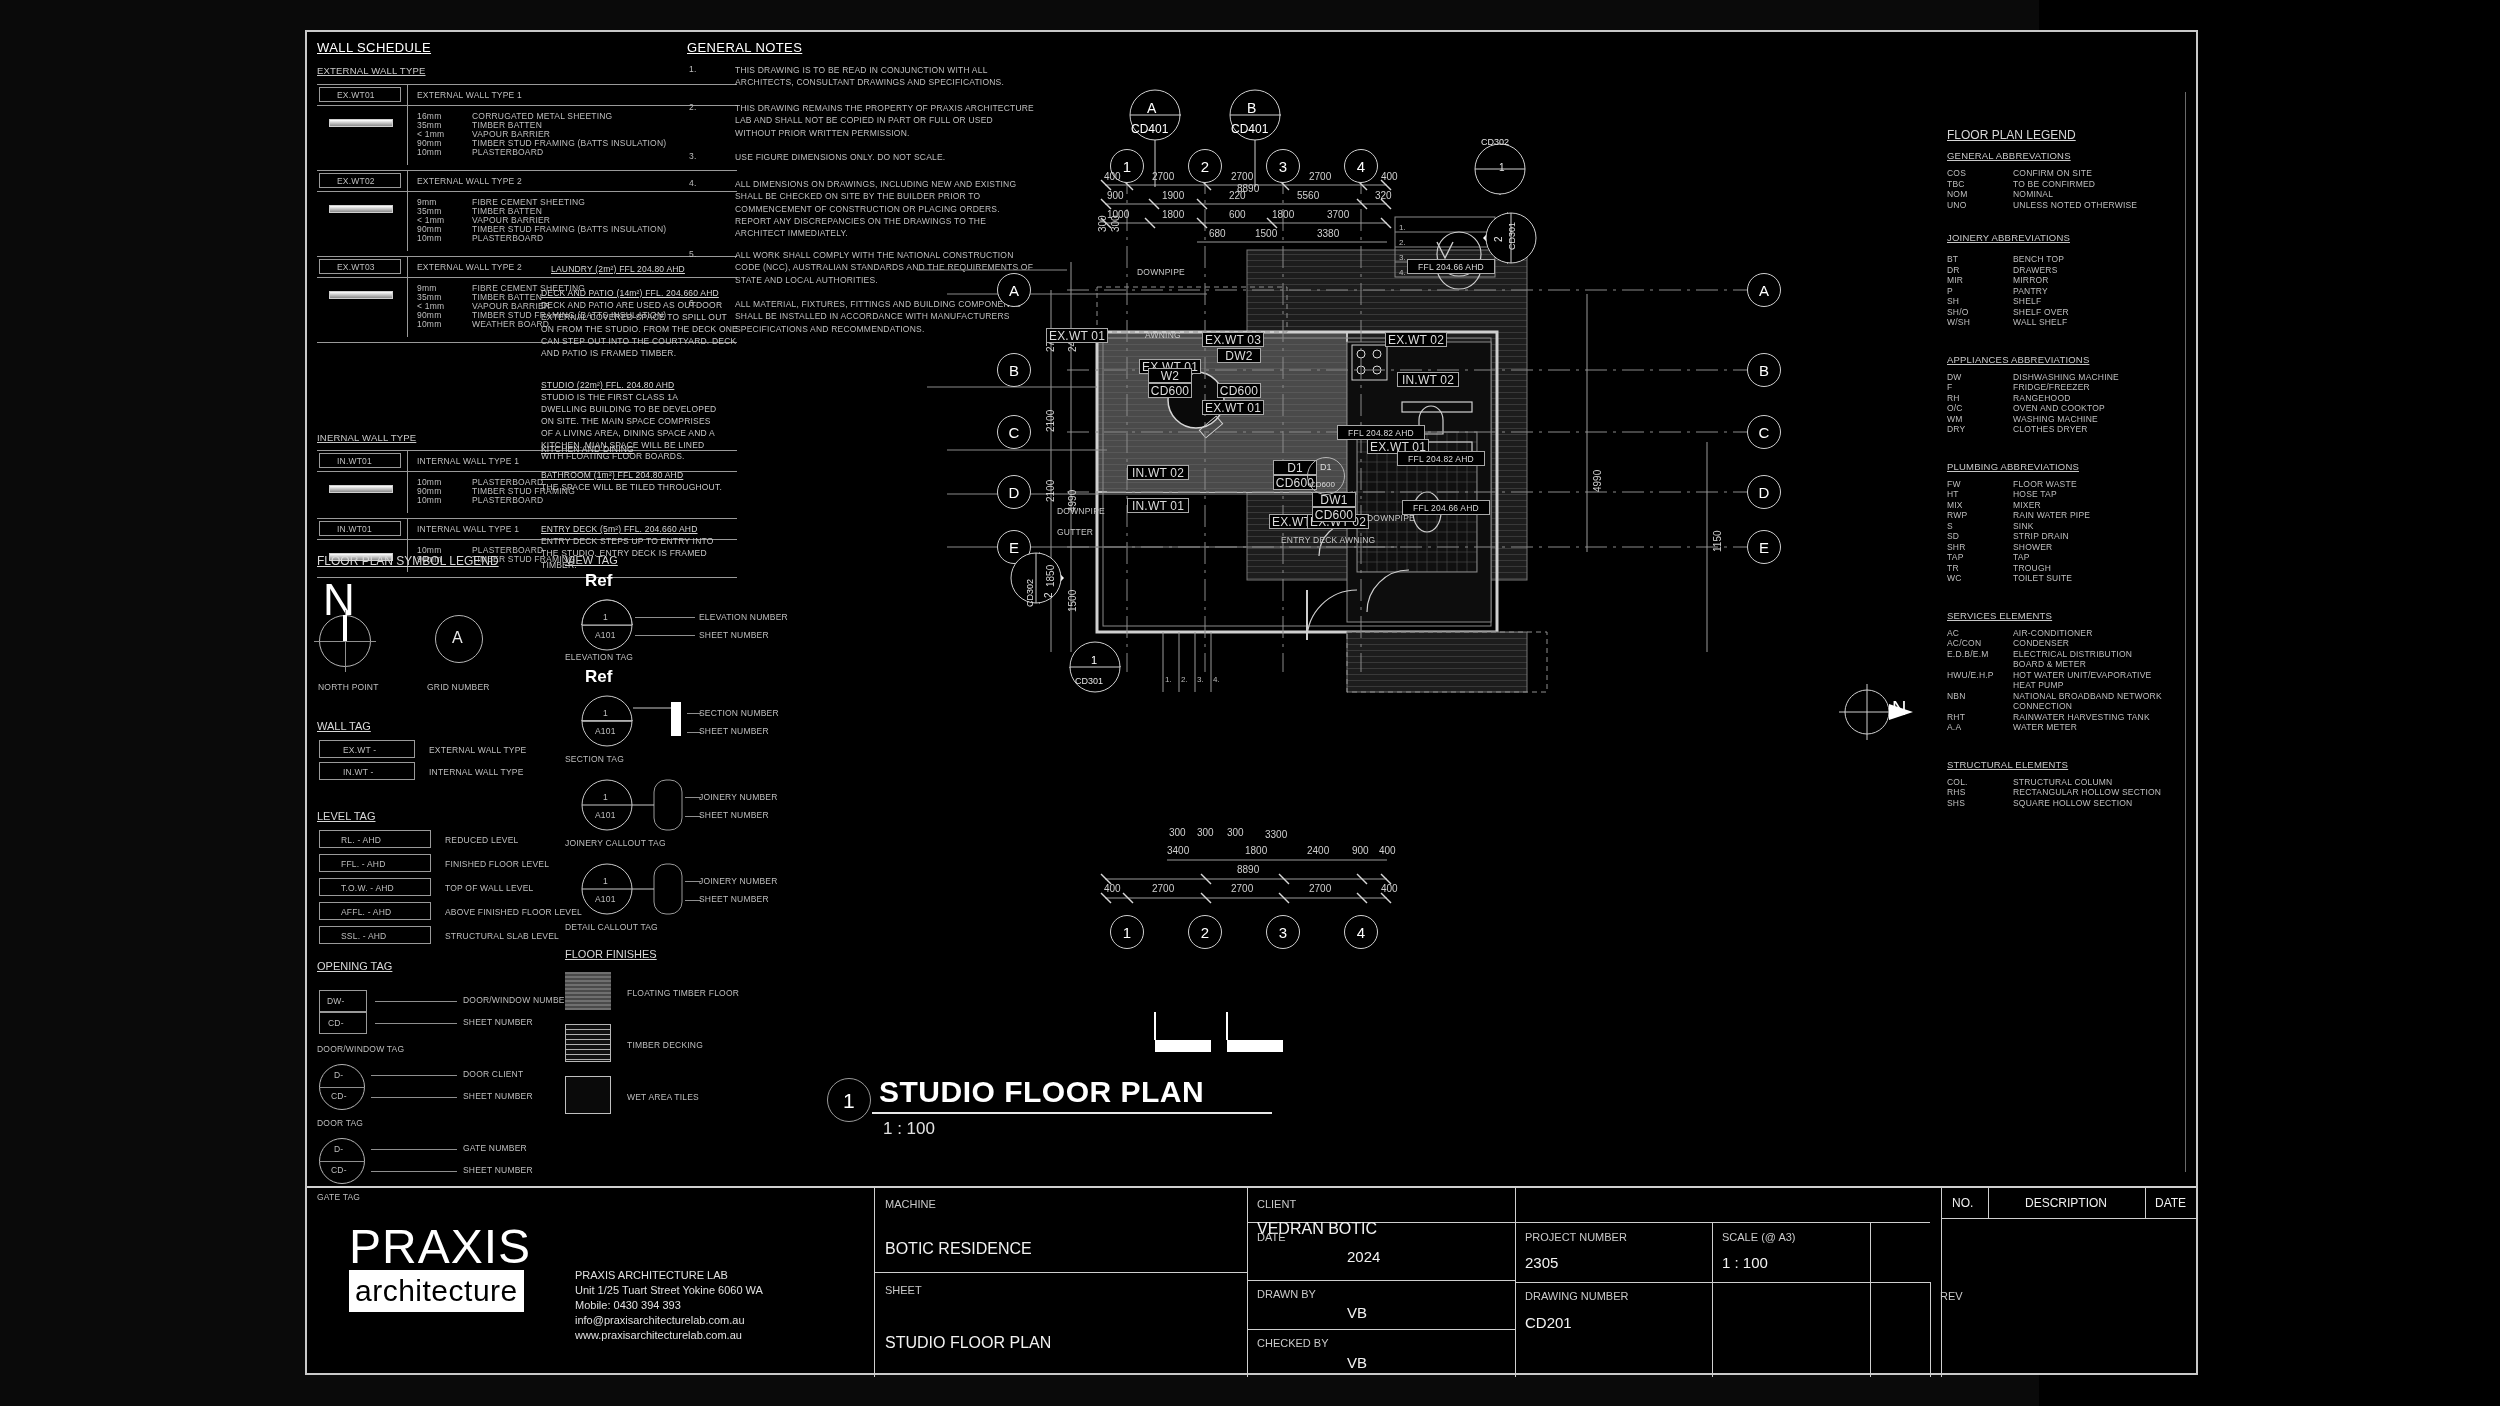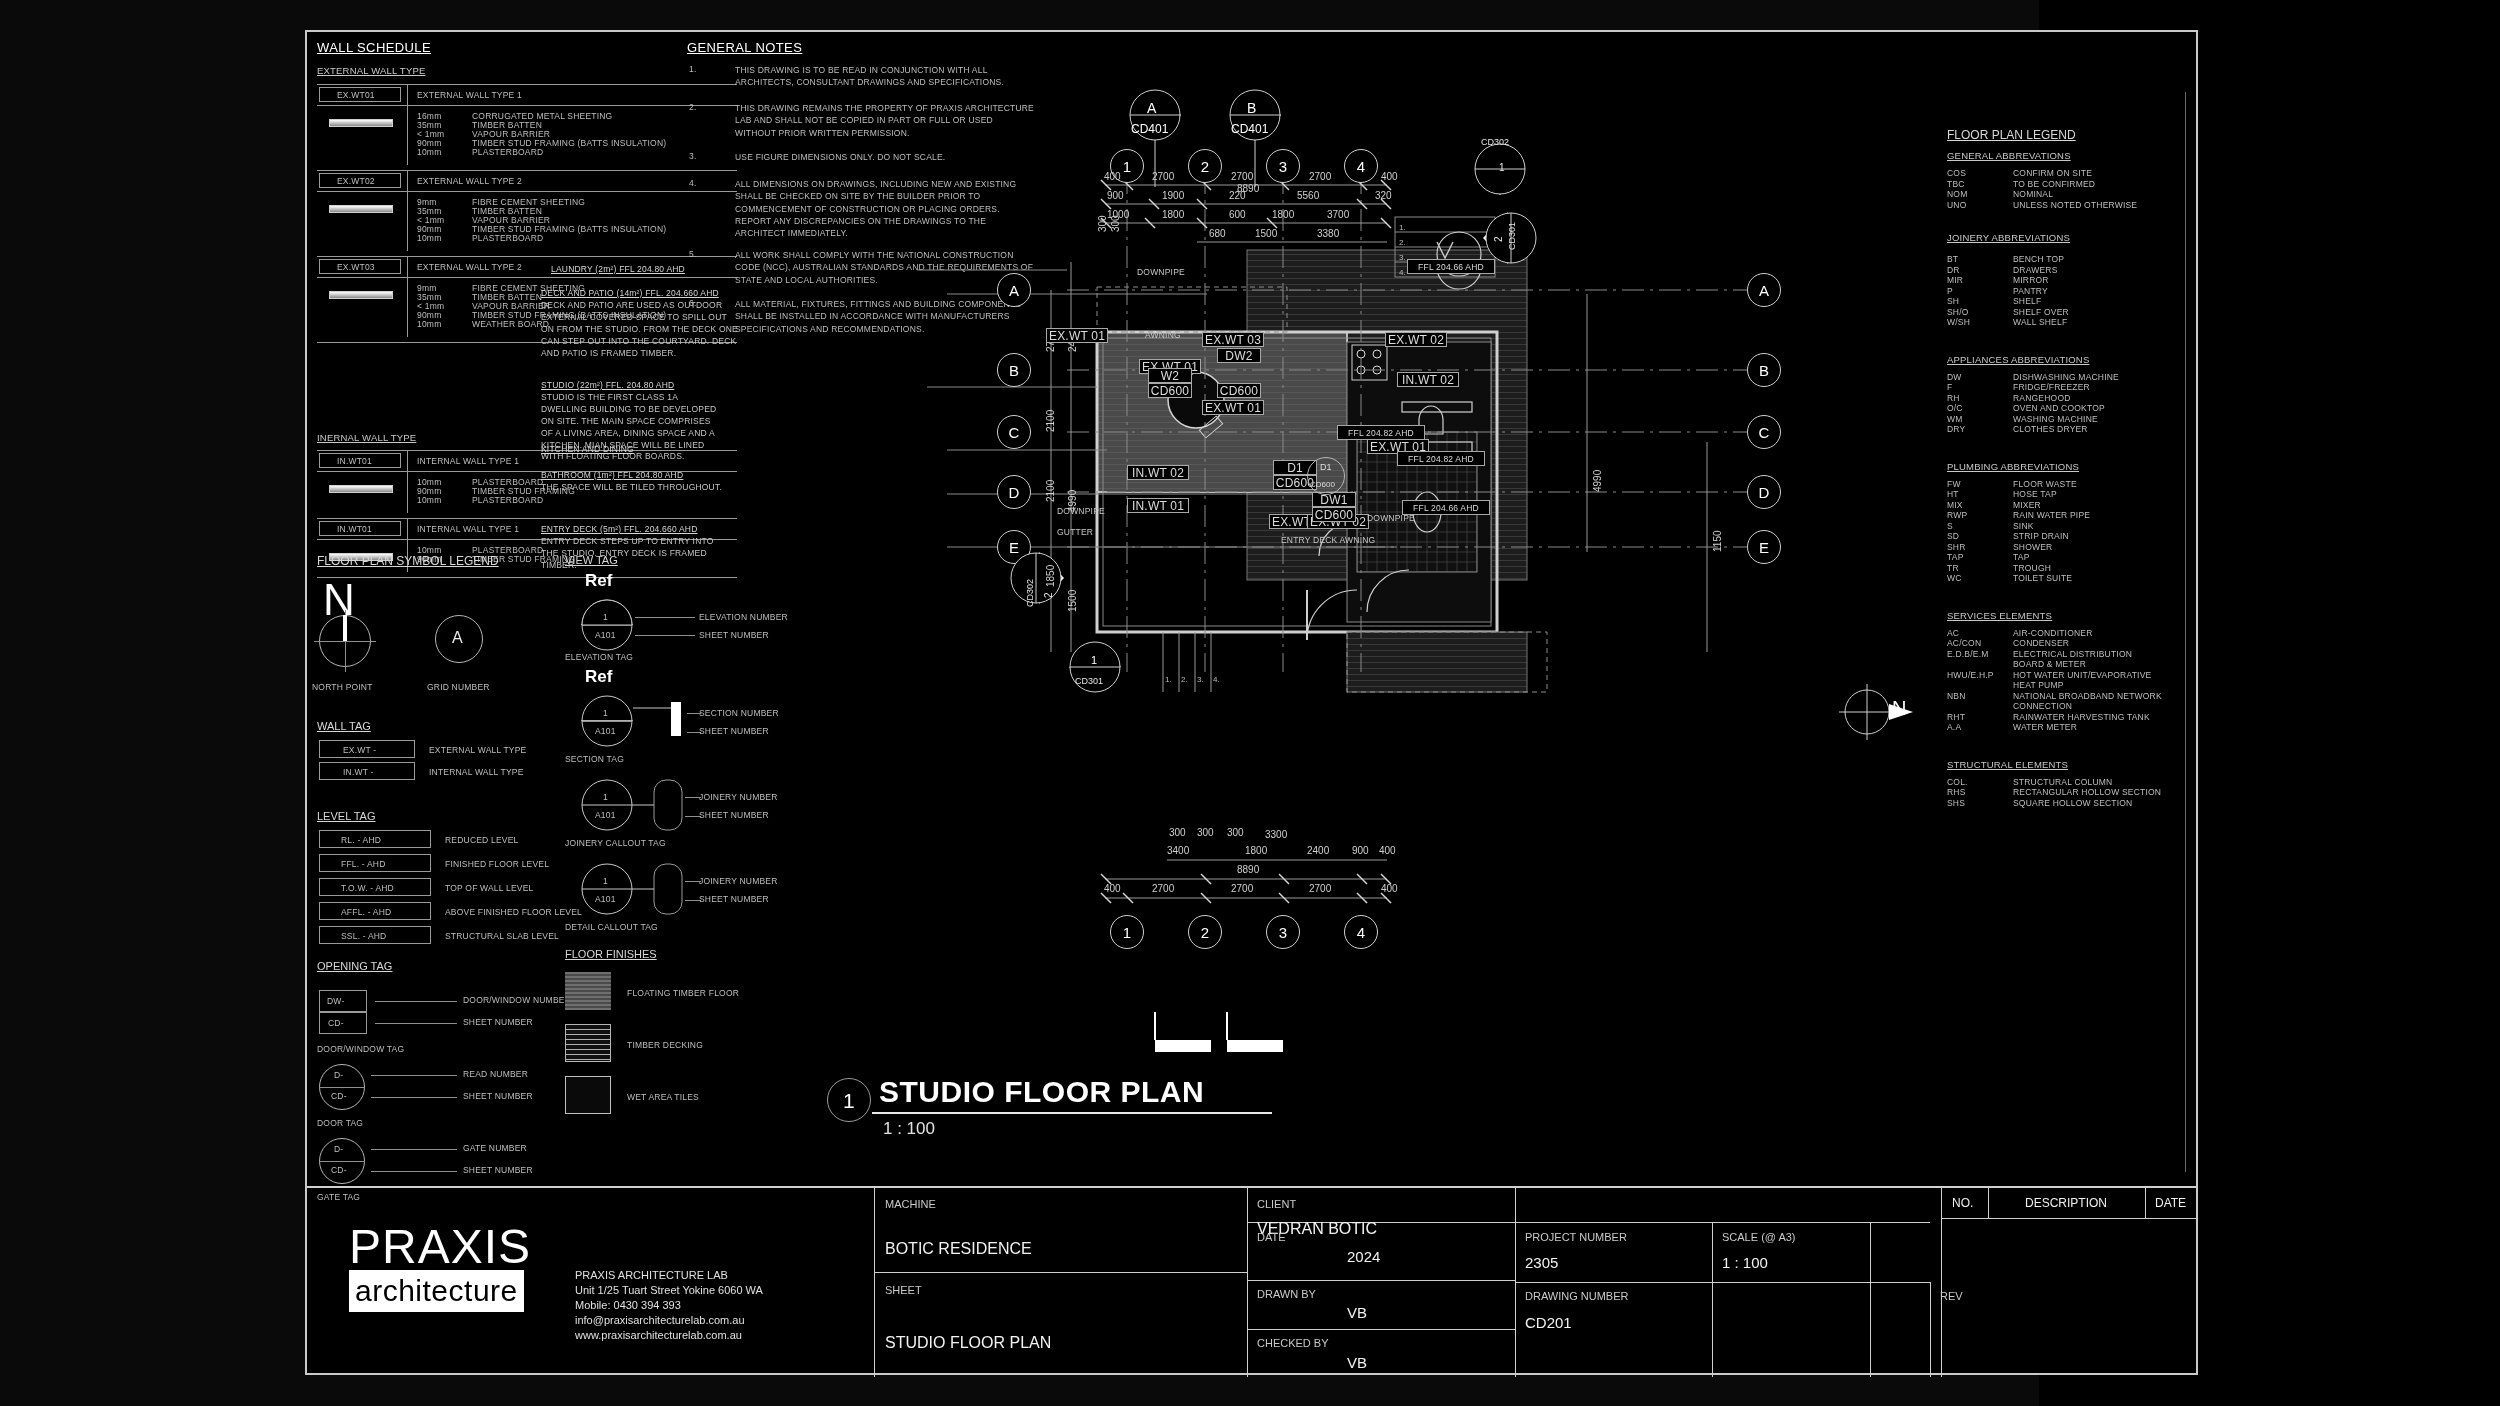--- a/index.html
+++ b/index.html
@@ -162,21 +162,21 @@
 SPECIFICATIONS AND RECOMMENDATIONS.</div>
       </div>
 
   <div class="t s11 u" style="left:10px; top:522px; font-size:12px;">FLOOR PLAN SYMBOL LEGEND</div>
 
   <div class="t" style="left:16px; top:540px; font-size:44px; color:#fff; font-weight:300;">N</div>
   <div class="circ" style="left:12px; top:583px; width:52px; height:52px;"></div>
   <div class="ln vl" style="left:38px; top:578px; height:62px;"></div>
   <div class="ln hl" style="left:7px; top:609px; width:62px;"></div>
   <div class="ln" style="left:36px; top:583px; width:4px; height:26px; background:#fff;"></div>
-  <div class="t s8" style="left:5px; top:650px;">NORTH POINT</div>
+  <div class="t s8" style="left:11px; top:650px;">NORTH POINT</div>
 
   <div class="circ" style="left:128px; top:583px; width:48px; height:48px;"></div>
   <div class="t" style="left:145px; top:596px; font-size:16px; color:#e8e8e8;">A</div>
   <div class="t s8" style="left:120px; top:650px;">GRID NUMBER</div>
 
   <div class="t s11 u" style="left:10px; top:688px;">WALL TAG</div>
   <div id="wt-rows">
         <div class="box" style="left:12px; top:708px; width:96px; height:18px;"></div>
         <div class="t s8" style="left:36px; top:713px;">EX.WT -</div>
         <div class="t s8" style="left:122px; top:713px;">EXTERNAL WALL TYPE</div>
@@ -215,21 +215,21 @@
   <div class="t s8" style="left:156px; top:963px;">DOOR/WINDOW NUMBER</div>
   <div class="t s8" style="left:156px; top:985px;">SHEET NUMBER</div>
   <div class="t s8" style="left:10px; top:1012px;">DOOR/WINDOW TAG</div>
 
   <div class="circ" style="left:12px; top:1032px; width:46px; height:46px;"></div>
   <div class="ln hl" style="left:12px; top:1055px; width:46px;"></div>
   <div class="t s8" style="left:27px; top:1038px;">D-</div>
   <div class="t s8" style="left:24px; top:1059px;">CD-</div>
   <div class="ln hl" style="left:64px; top:1043px; width:86px;"></div>
   <div class="ln hl" style="left:64px; top:1065px; width:86px;"></div>
-  <div class="t s8" style="left:156px; top:1037px;">READ NUMBER</div>
+  <div class="t s8" style="left:156px; top:1037px;">DOOR CLIENT</div>
   <div class="t s8" style="left:156px; top:1059px;">SHEET NUMBER</div>
   <div class="t s8" style="left:10px; top:1086px;">DOOR TAG</div>
 
   <div class="circ" style="left:12px; top:1106px; width:46px; height:46px;"></div>
   <div class="ln hl" style="left:12px; top:1129px; width:46px;"></div>
   <div class="t s8" style="left:27px; top:1112px;">D-</div>
   <div class="t s8" style="left:24px; top:1133px;">CD-</div>
   <div class="ln hl" style="left:64px; top:1117px; width:86px;"></div>
   <div class="ln hl" style="left:64px; top:1139px; width:86px;"></div>
   <div class="t s8" style="left:156px; top:1111px;">GATE NUMBER</div>

